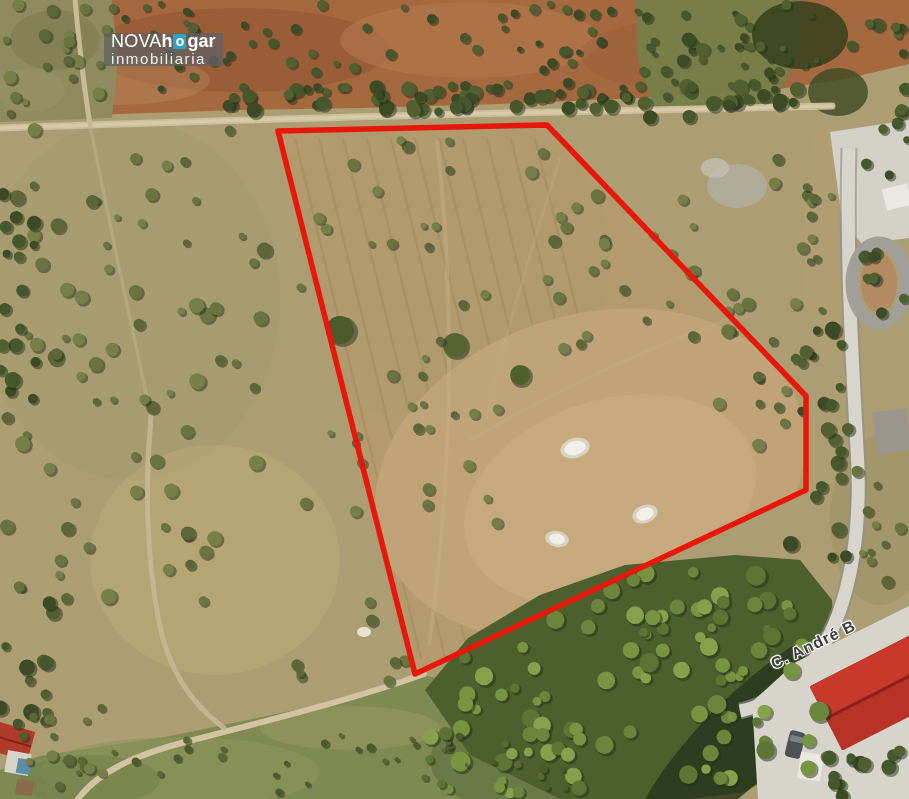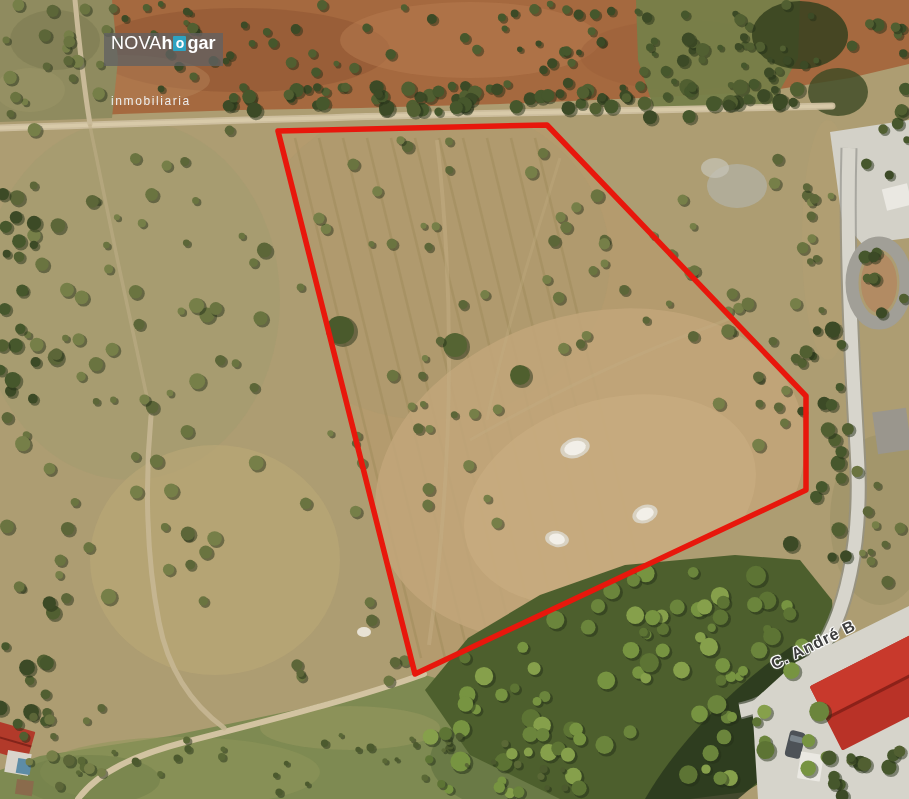--- a/index.html
+++ b/index.html
@@ -5,32 +5,32 @@
   html,body{margin:0;padding:0;background:#222;}
   .stage{
     position:relative;width:909px;height:799px;overflow:hidden;
     font-family:"Liberation Sans",sans-serif;background:#ad9d72;
   }
   .stage svg{position:absolute;left:0;top:0;}
   
   .logo{
     position:absolute;left:104px;top:33px;width:119px;height:33px;
     background:rgba(97,97,97,0.78);
-    display:flex;flex-direction:column;justify-content:flex-start;
-    padding:2px 7px;box-sizing:border-box;gap:28px;
+    display:flex;flex-direction:column;justify-content:flex-end;
+    padding:2px 7px;box-sizing:border-box;
   }
   .logo-line1{font-size:18px;line-height:17px;color:#fff;display:flex;align-items:center;white-space:nowrap;}
   .logo-thin{font-weight:400;letter-spacing:0.2px;}
   .logo-bold{font-weight:700;}
   .logo-obox{
     background:#2ea3c2;color:#fff;font-weight:700;display:inline-block;
     width:13px;height:15px;line-height:14px;text-align:center;margin:0 1px;
     font-size:14px;border-radius:1px;
   }
-  .logo-line2{font-size:12px;letter-spacing:1.6px;color:#ededed;line-height:10px;margin-top:16px;}
+  .logo-line2{font-size:15px;letter-spacing:1.6px;color:#ededed;line-height:10px;margin-top:4px;}
   
   .street-label{
     position:absolute;left:772px;top:656px;
     transform:rotate(-26deg);transform-origin:0 50%;
     font-weight:bold;font-size:16px;color:#3e3e3e;letter-spacing:1px;white-space:nowrap;
     text-shadow:-1px -1px 0 #fff,1px -1px 0 #fff,-1px 1px 0 #fff,1px 1px 0 #fff,0 0 3px #fff;
   }
 </style>
 </head>
 <body>

